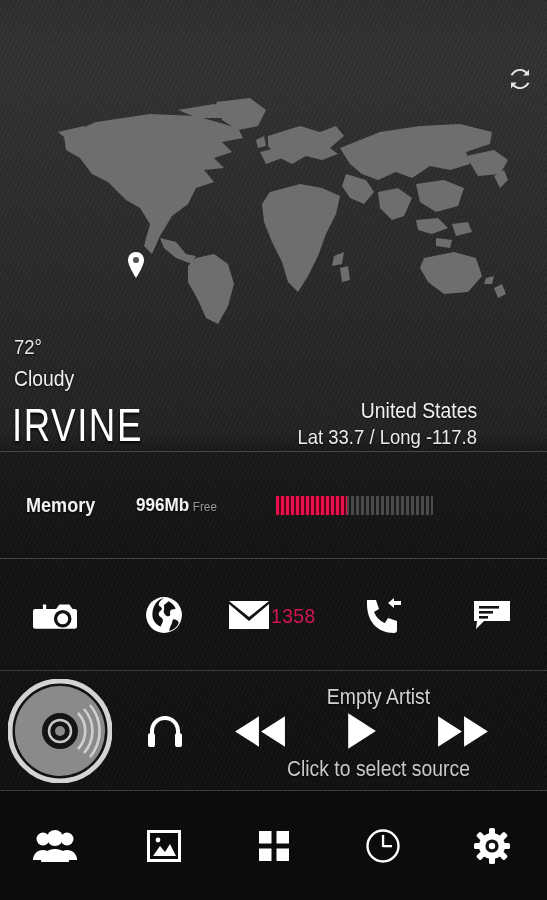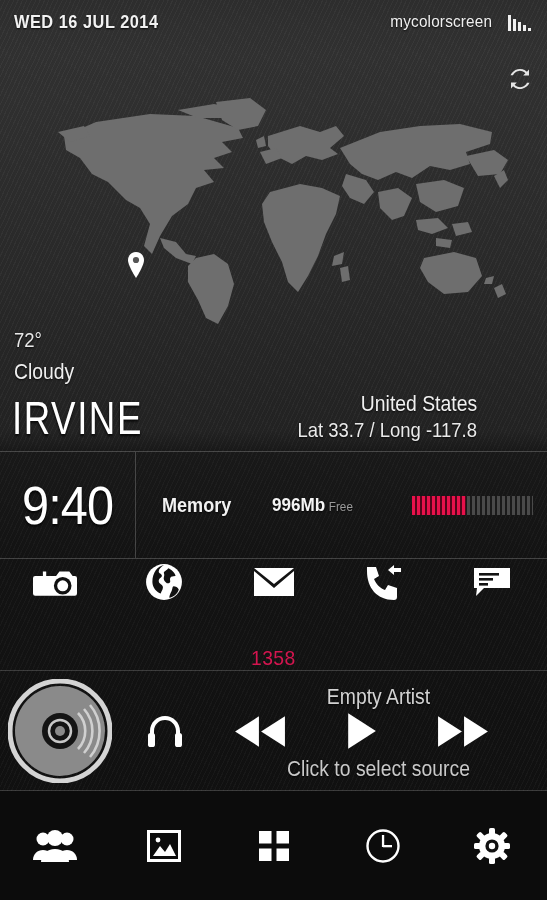--- a/index.html
+++ b/index.html
@@ -60,21 +60,21 @@
     position:absolute; top:96px; left:0; width:547px; height:230px;
     overflow:hidden;
   }
   #map-area svg { display:block; width:100%; height:100%; }
   #map-pin {
     position:absolute; left:127px; top:156px; width:18px; height:26px;
   }
 
   
   #weather {
-    position:absolute; left:0; top:322px; width:491px; height:125px;
+    position:absolute; left:0; top:329px; width:491px; height:125px;
     padding:0 3px;
   }
   #weather .temp {
     position:absolute; left:14px; top:6px;
     font-size:21px; color:#e9e9e9; transform:scaleX(0.88); transform-origin:left top;
     text-shadow:0 1px 2px rgba(0,0,0,0.8);
   }
   #weather .cond {
     position:absolute; left:14px; top:37px;
     font-size:22px; color:#f0f0f0; transform:scaleX(0.88); transform-origin:left top;
@@ -147,21 +147,21 @@
   }
 
   
   #app-row {
     position:absolute; left:0; top:560px; width:547px; height:111px;
     display:flex; align-items:center;
     border-bottom:1px solid rgba(255,255,255,0.18);
   }
   .app-cell {
     flex:1; height:100%; position:relative;
-    display:flex; flex-direction:column; align-items:center; justify-content:space-between;
+    display:flex; align-items:center; justify-content:center;
   }
   .app-cell .glyph { height:44px; display:flex; align-items:center; justify-content:center; }
   .badge {
     margin-top:2px; font-size:21px; color:#d4154f; letter-spacing:0.5px;
     transform:scaleX(0.92);
   }
 
   
   #music {
     position:absolute; left:0; top:672px; width:547px; height:119px;
@@ -198,32 +198,20 @@
     flex:1; height:100%;
     display:flex; align-items:center; justify-content:center;
   }
   svg { display:block; }
 </style>
 </head>
 <body>
 
 <div id="screen">
 
-  <div id="statusbar">
-    <div class="date">WED 16 JUL 2014</div>
-    <div class="spacer"></div>
-    <div class="brand">mycolorscreen</div>
-    <div class="signal">
-      <i></i>
-        <i></i>
-        <i></i>
-        <i></i>
-        <i></i>
-    </div>
-  </div>
 
   <div id="sync-btn">
     <svg viewBox="0 0 24 24" width="26" height="26">
       <path d="M5.5 8.6A7 7 0 0 1 17 6.6l-2.1 2.1h5.4V3.3l-1.9 1.9A9.6 9.6 0 0 0 3.2 8.6z" fill="#f0f0f0"></path>
       <path d="M18.5 15.4A7 7 0 0 1 7 17.4l2.1-2.1H3.7v5.4l1.9-1.9a9.6 9.6 0 0 0 15.2-3.4z" fill="#f0f0f0"></path>
     </svg>
   </div>
 
   <div id="map-area">
     <svg viewBox="0 0 547 230" preserveAspectRatio="none" aria-hidden="true">
@@ -283,23 +271,20 @@
 
   <div id="weather">
     <div class="temp">72°</div>
     <div class="cond">Cloudy</div>
     <div class="city">IRVINE</div>
     <div class="country">United States</div>
     <div class="coords">Lat 33.7 / Long -117.8</div>
   </div>
 
   <div id="stats-panel">
-    <div id="clock-cell">
-      <div class="clock">9:40</div>
-    </div>
     <div id="stat-rows">
 
       <div class="stat-row">
         <div class="stat-label">Memory</div>
         <div class="stat-value">
           <span>996Mb</span><span class="sfx">Free</span>
         </div>
         <div class="bar" style="background: rgb(74, 74, 74);">
           <div class="fill" style="width: 45%; background: rgb(232, 17, 75);"></div>
           <div class="slats"></div>

